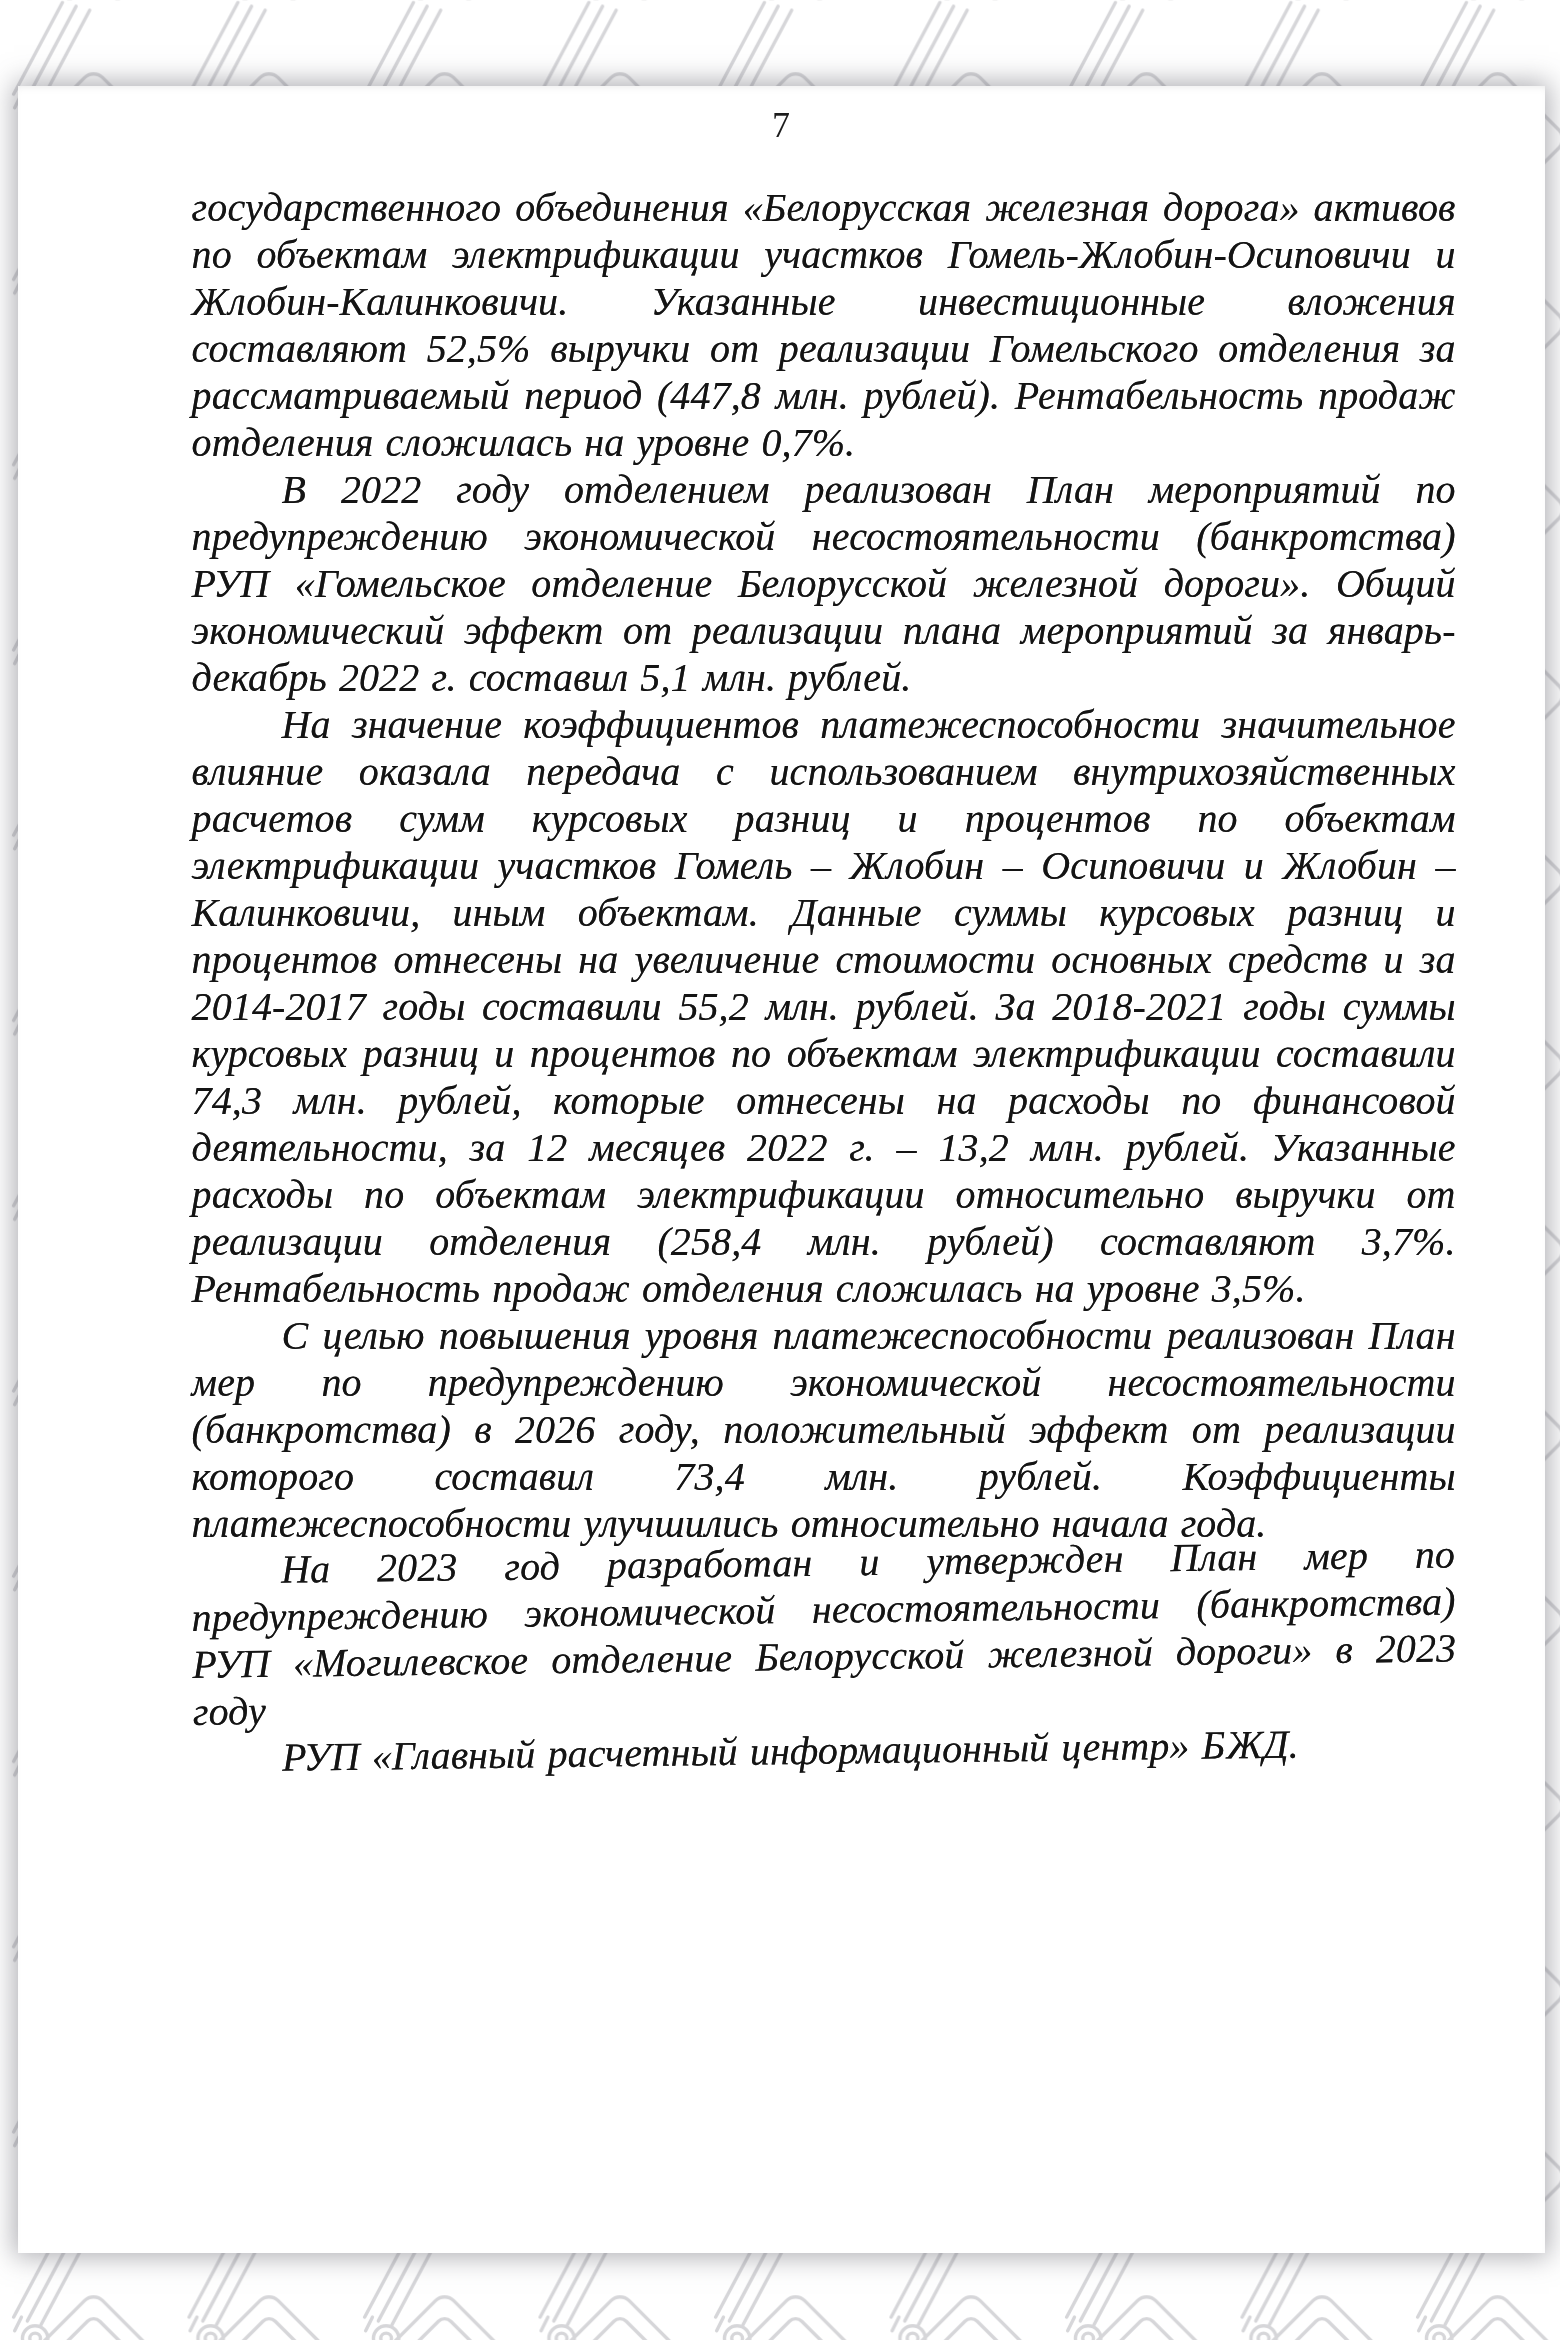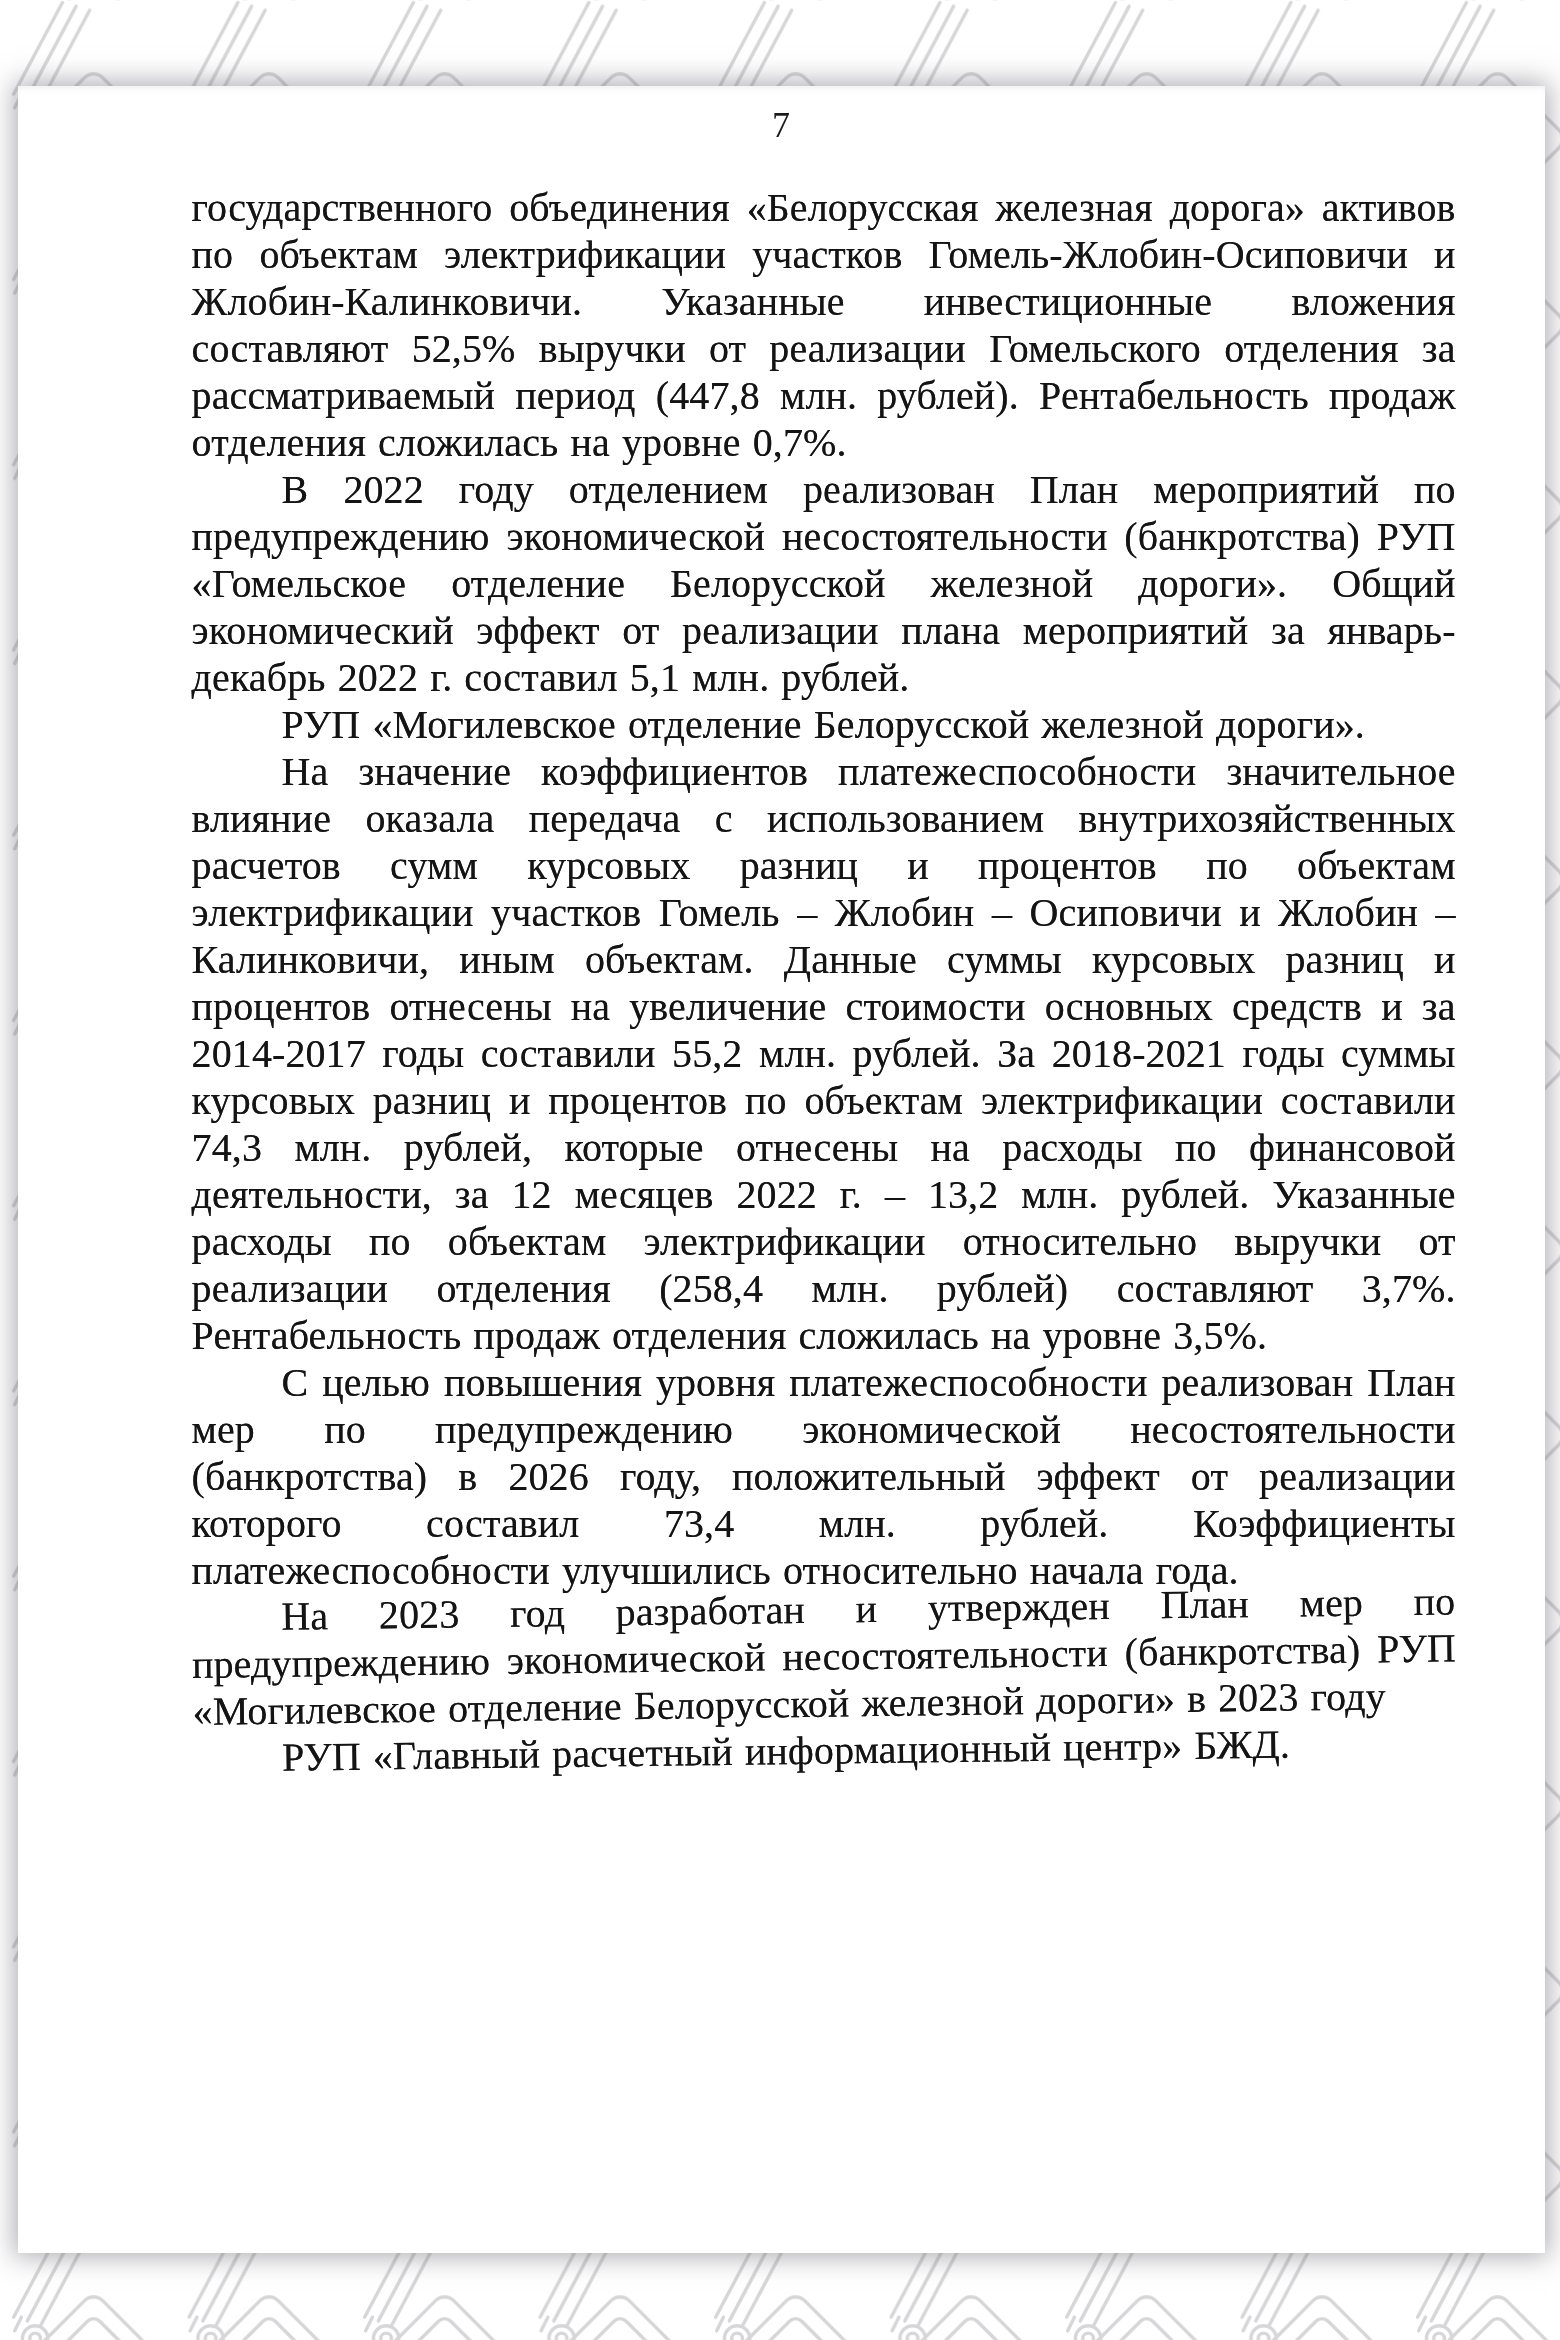--- a/index.html
+++ b/index.html
@@ -47,20 +47,21 @@
     top: 98px;
     left: 174px;
     width: 1264px;
     text-align: justify;
     font-size: 40px;
     line-height: 47px;
     color: #141414;
     text-shadow: 0 0 0.6px rgba(10,10,10,0.75);
     letter-spacing: 0.1px;
     word-spacing: 2px;
+    font-style: italic;
   }
   .content p {
     margin: 0;
   }
   .content p.indent {
     text-indent: 90px;
   }
   .content p.tilt {
     transform: rotate(-0.75deg);
     transform-origin: 0 50%;
@@ -92,20 +93,19 @@
     </pattern>
   </defs>
   <rect x="0" y="0" width="1600" height="2400" fill="url(#orn)"></rect>
 </svg>
 
 <div class="sheet">
   <div class="page-number">7</div>
   <div class="content">
       <p class="">государственного объединения «Белорусская железная дорога» активов по объектам электрификации участков Гомель-Жлобин-Осиповичи и Жлобин-Калинковичи. Указанные инвестиционные вложения составляют 52,5% выручки от реализации Гомельского отделения за рассматриваемый период (447,8 млн. рублей). Рентабельность продаж отделения сложилась на уровне 0,7%.</p>
       <p class="indent">В 2022 году отделением реализован План мероприятий по предупреждению экономической несостоятельности (банкротства) РУП «Гомельское отделение Белорусской железной дороги». Общий экономический эффект от реализации плана мероприятий за январь-декабрь 2022 г. составил 5,1 млн. рублей.</p>
-      <p class="indent">РУП «Могилевское отделение Белорусской железной дороги».</p>
       <p class="indent">На значение коэффициентов платежеспособности значительное влияние оказала передача с использованием внутрихозяйственных расчетов сумм курсовых разниц и процентов по объектам электрификации участков Гомель – Жлобин – Осиповичи и Жлобин – Калинковичи, иным объектам. Данные суммы курсовых разниц и процентов отнесены на увеличение стоимости основных средств и за 2014-2017 годы составили 55,2 млн. рублей. За 2018-2021 годы суммы курсовых разниц и процентов по объектам электрификации составили 74,3 млн. рублей, которые отнесены на расходы по финансовой деятельности, за 12 месяцев 2022 г. – 13,2 млн. рублей. Указанные расходы по объектам электрификации относительно выручки от реализации отделения (258,4 млн. рублей) составляют 3,7%. Рентабельность продаж отделения сложилась на уровне 3,5%.</p>
       <p class="indent">С целью повышения уровня платежеспособности реализован План мер по предупреждению экономической несостоятельности (банкротства) в 2026 году, положительный эффект от реализации которого составил 73,4 млн. рублей. Коэффициенты платежеспособности улучшились относительно начала года.</p>
       <p class="indent tilt">На 2023 год разработан и утвержден План мер по предупреждению экономической несостоятельности (банкротства) РУП «Могилевское отделение Белорусской железной дороги» в 2023 году</p>
       <p class="indent tilt">РУП «Главный расчетный информационный центр» БЖД.</p>
     </div>
 </div>
 
 
 </body></html>

